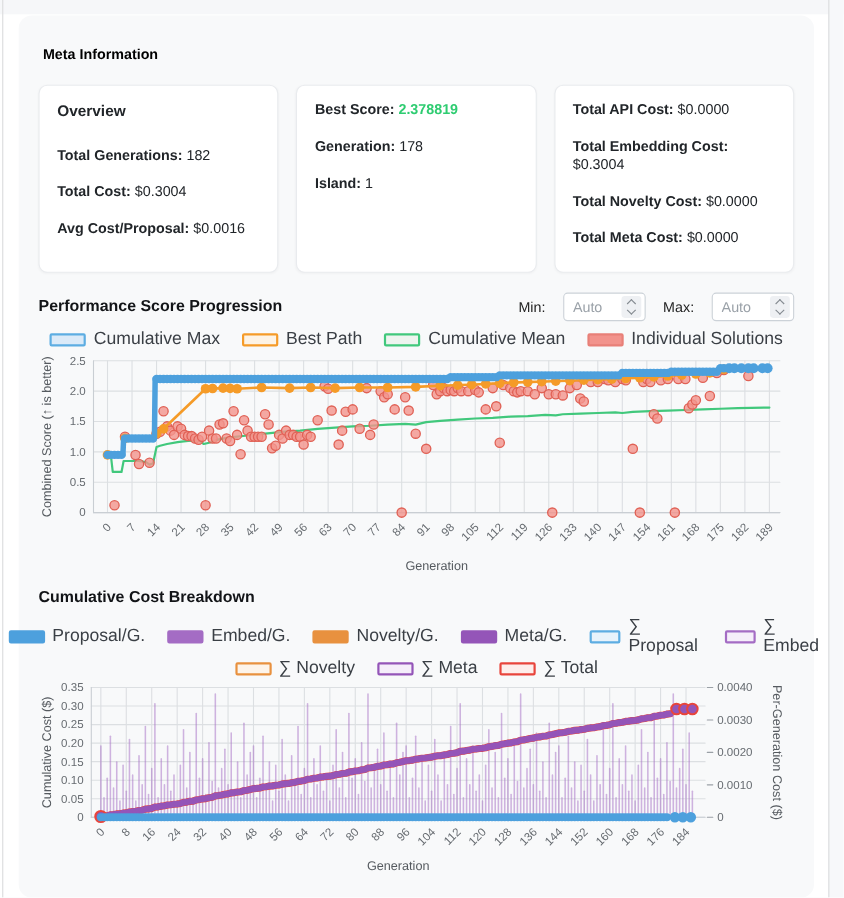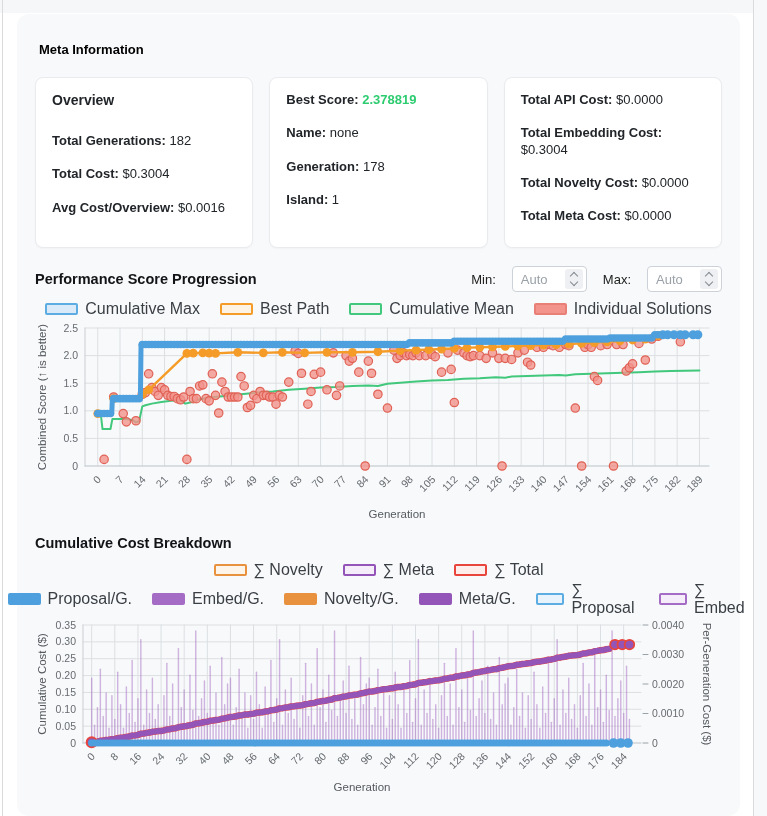--- a/index.html
+++ b/index.html
@@ -40,25 +40,24 @@
 <div class="scroll-track"></div>
 
 <div class="main-card">
   <div class="page-title">Meta Information</div>
 
   <div class="cards-row">
     <div class="mini-card">
       <div class="mini-title">Overview</div>
       <p class="kv"><b>Total Generations:</b> <span>182</span></p>
       <p class="kv"><b>Total Cost:</b> <span>$0.3004</span></p>
-      <p class="kv"><b>Avg Cost/Overview:</b> <span>$0.0016</span></p>
+      <p class="kv"><b>Avg Cost/Proposal:</b> <span>$0.0016</span></p>
     </div>
     <div class="mini-card">
       <p class="kv"><b>Best Score:</b> <span class="green">2.378819</span></p>
-      <p class="kv"><b>Name:</b> <span>none</span></p>
       <p class="kv"><b>Generation:</b> <span>178</span></p>
       <p class="kv"><b>Island:</b> <span>1</span></p>
     </div>
     <div class="mini-card">
       <p class="kv"><b>Total API Cost:</b> <span>$0.0000</span></p>
       <p class="kv"><b>Total Embedding Cost:</b> <span>$0.3004</span></p>
       <p class="kv"><b>Total Novelty Cost:</b> <span>$0.0000</span></p>
       <p class="kv"><b>Total Meta Cost:</b> <span>$0.0000</span></p>
     </div>
   </div>
@@ -526,58 +525,58 @@
       <circle cx="629.8367346938775" cy="14.734399999999994" r="4.5" fill="#4da0dd"></circle>
       <circle cx="634.6122448979592" cy="14.734399999999994" r="4.5" fill="#4da0dd"></circle>
       <circle cx="640.9795918367347" cy="14.734399999999994" r="4.5" fill="#4da0dd"></circle>
       <circle cx="647.3469387755102" cy="14.734399999999994" r="4.5" fill="#4da0dd"></circle>
       <circle cx="652.1224489795918" cy="14.734399999999994" r="4.5" fill="#4da0dd"></circle>
       <circle cx="660.0816326530612" cy="14.734399999999994" r="4.5" fill="#4da0dd"></circle>
       <circle cx="664.8571428571428" cy="14.734399999999994" r="4.5" fill="#4da0dd"></circle>
     </svg>
 
   <div class="section-title cost-title">Cumulative Cost Breakdown</div>
+  <div class="legend" id="legend2a">
+      <span class="item">
+        <span class="chip" style="background: rgb(77, 160, 221); border-color: rgb(77, 160, 221);"></span>
+        <span>Proposal/G.</span>
+      </span>
+      <span class="item">
+        <span class="chip" style="background: rgb(164, 108, 196); border-color: rgb(164, 108, 196);"></span>
+        <span>Embed/G.</span>
+      </span>
+      <span class="item">
+        <span class="chip" style="background: rgb(232, 145, 63); border-color: rgb(232, 145, 63);"></span>
+        <span>Novelty/G.</span>
+      </span>
+      <span class="item">
+        <span class="chip" style="background: rgb(148, 85, 184); border-color: rgb(148, 85, 184);"></span>
+        <span>Meta/G.</span>
+      </span>
+      <span class="item">
+        <span class="chip" style="background: rgb(232, 243, 251); border-color: rgb(93, 173, 226);"></span>
+        <span>∑ Proposal</span>
+      </span>
+      <span class="item">
+        <span class="chip" style="background: rgb(245, 238, 250); border-color: rgb(164, 108, 196);"></span>
+        <span>∑ Embed</span>
+      </span>
+    </div>
   <div class="legend" id="legend2b">
       <span class="item">
         <span class="chip" style="background: rgb(253, 244, 234); border-color: rgb(232, 145, 63);"></span>
         <span>∑ Novelty</span>
       </span>
       <span class="item">
         <span class="chip" style="background: rgb(245, 238, 250); border-color: rgb(148, 85, 184);"></span>
         <span>∑ Meta</span>
       </span>
       <span class="item">
         <span class="chip" style="background: rgb(253, 238, 236); border-color: rgb(232, 69, 60);"></span>
         <span>∑ Total</span>
-      </span>
-    </div>
-  <div class="legend" id="legend2a">
-      <span class="item">
-        <span class="chip" style="background: rgb(77, 160, 221); border-color: rgb(77, 160, 221);"></span>
-        <span>Proposal/G.</span>
-      </span>
-      <span class="item">
-        <span class="chip" style="background: rgb(164, 108, 196); border-color: rgb(164, 108, 196);"></span>
-        <span>Embed/G.</span>
-      </span>
-      <span class="item">
-        <span class="chip" style="background: rgb(232, 145, 63); border-color: rgb(232, 145, 63);"></span>
-        <span>Novelty/G.</span>
-      </span>
-      <span class="item">
-        <span class="chip" style="background: rgb(148, 85, 184); border-color: rgb(148, 85, 184);"></span>
-        <span>Meta/G.</span>
-      </span>
-      <span class="item">
-        <span class="chip" style="background: rgb(232, 243, 251); border-color: rgb(93, 173, 226);"></span>
-        <span>∑ Proposal</span>
-      </span>
-      <span class="item">
-        <span class="chip" style="background: rgb(245, 238, 250); border-color: rgb(164, 108, 196);"></span>
-        <span>∑ Embed</span>
       </span>
     </div>
   <svg id="chart2" width="691" height="178">
       <polyline points="50,124 608,124" fill="none" stroke="#dcdfe2" stroke-width="1" stroke-linejoin="round" stroke-linecap="round" stroke-opacity="1"></polyline>
       <text x="43" y="127.5" font-size="10.5" fill="#666b70" text-anchor="end" font-family="Liberation Sans, sans-serif">0</text>
       <polyline points="50,107.14285714285714 608,107.14285714285714" fill="none" stroke="#dcdfe2" stroke-width="1" stroke-linejoin="round" stroke-linecap="round" stroke-opacity="1"></polyline>
       <text x="43" y="110.64285714285714" font-size="10.5" fill="#666b70" text-anchor="end" font-family="Liberation Sans, sans-serif">0.05</text>
       <polyline points="50,90.28571428571428 608,90.28571428571428" fill="none" stroke="#dcdfe2" stroke-width="1" stroke-linejoin="round" stroke-linecap="round" stroke-opacity="1"></polyline>
       <text x="43" y="93.78571428571428" font-size="10.5" fill="#666b70" text-anchor="end" font-family="Liberation Sans, sans-serif">0.10</text>
       <polyline points="50,73.42857142857142 608,73.42857142857142" fill="none" stroke="#dcdfe2" stroke-width="1" stroke-linejoin="round" stroke-linecap="round" stroke-opacity="1"></polyline>

